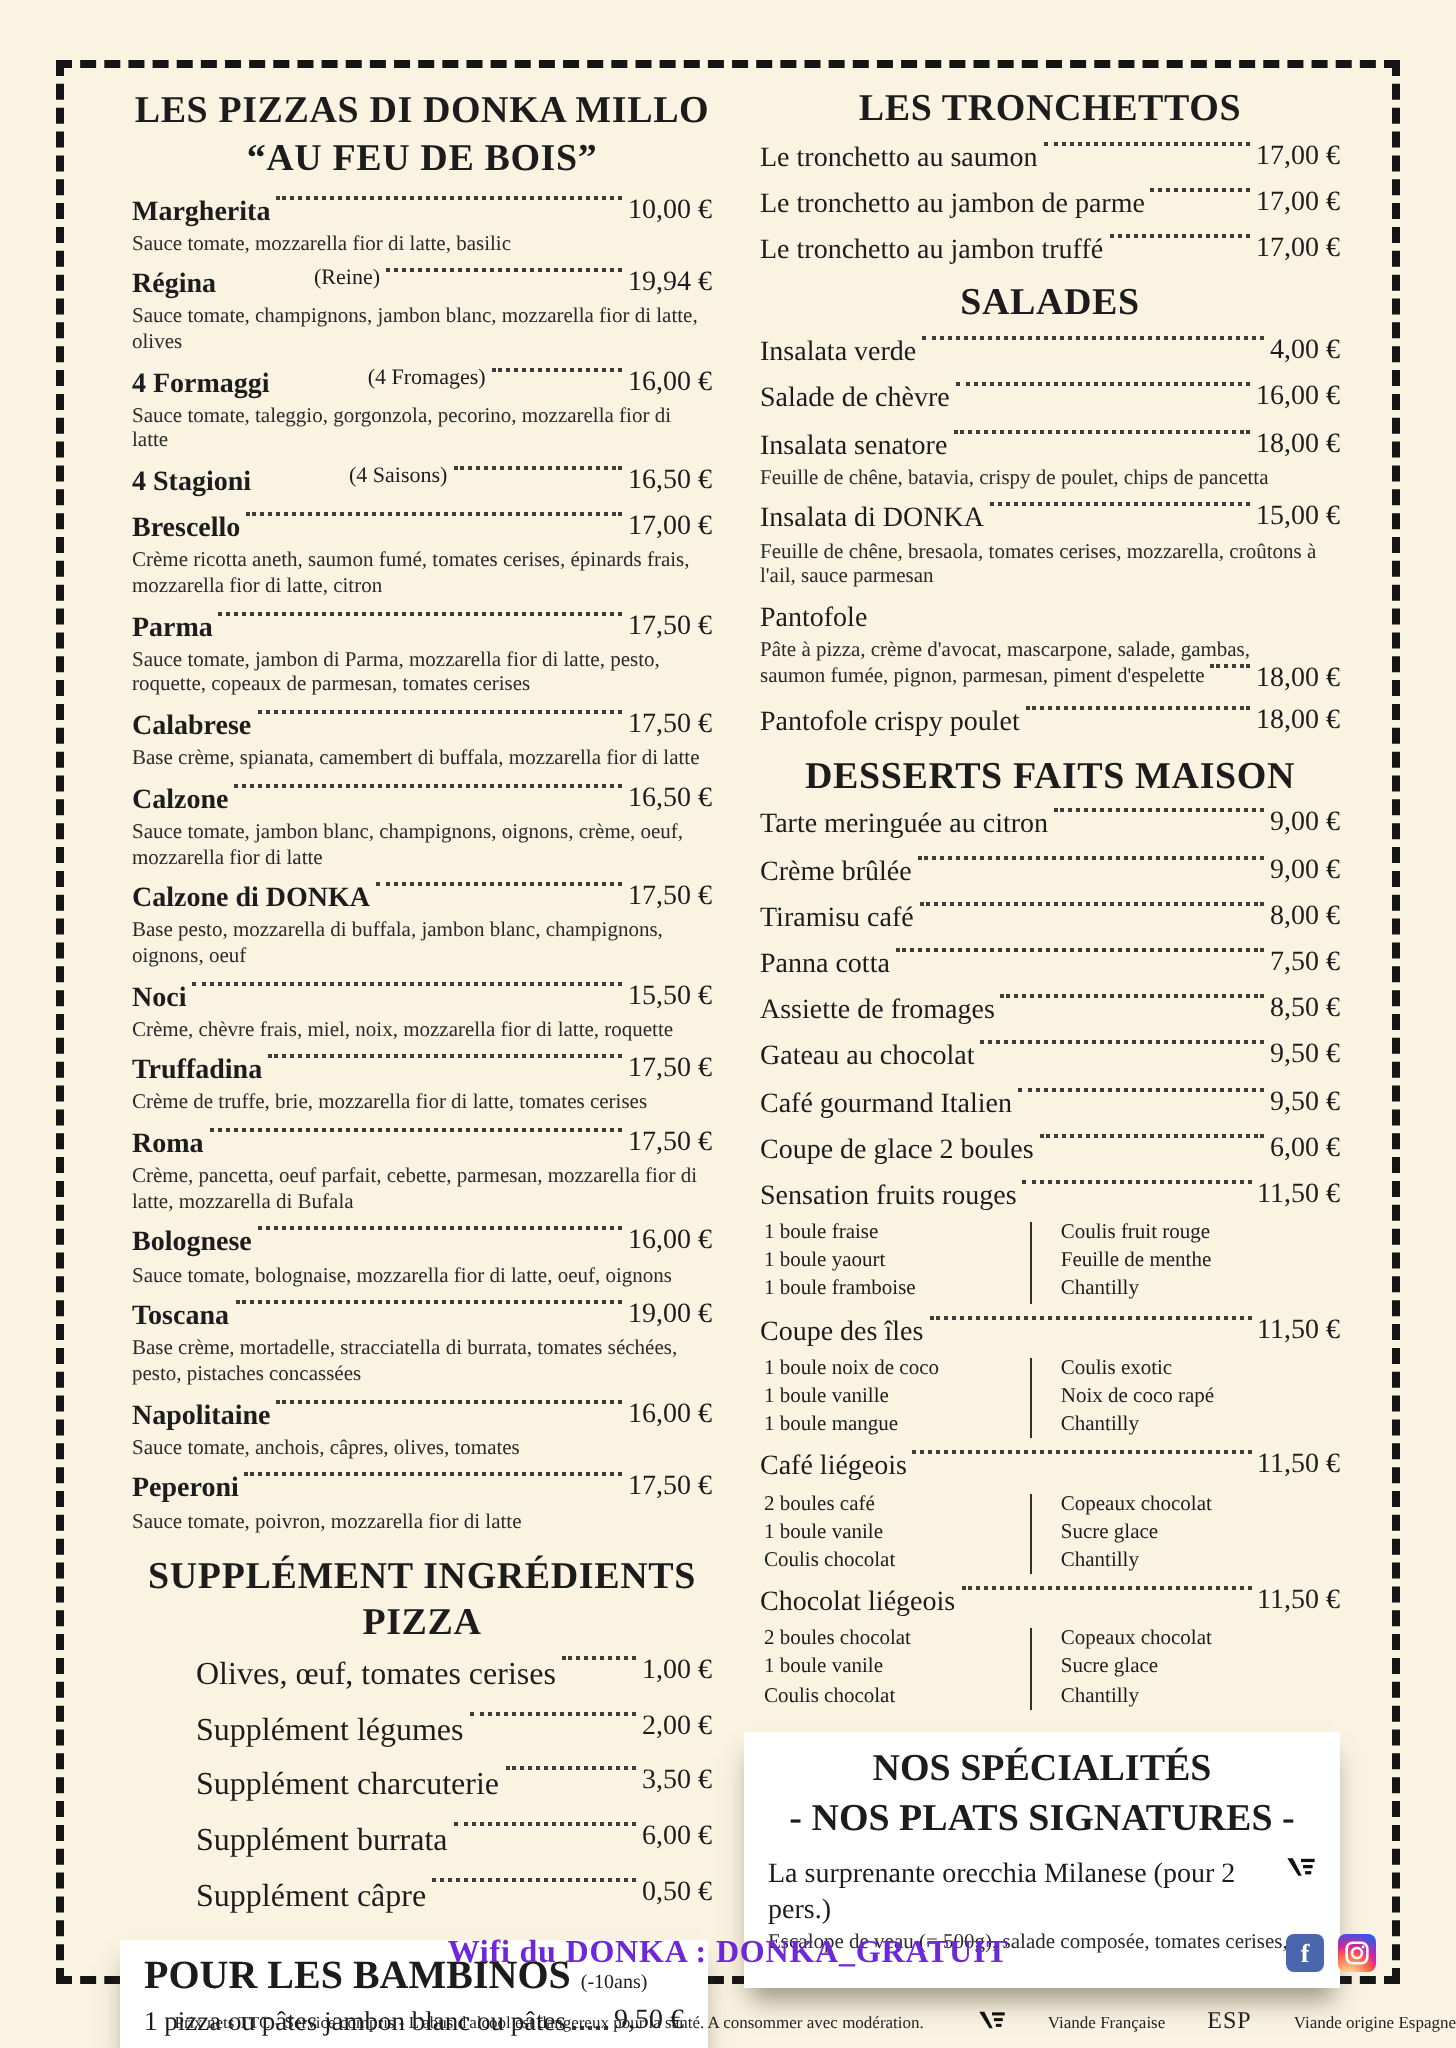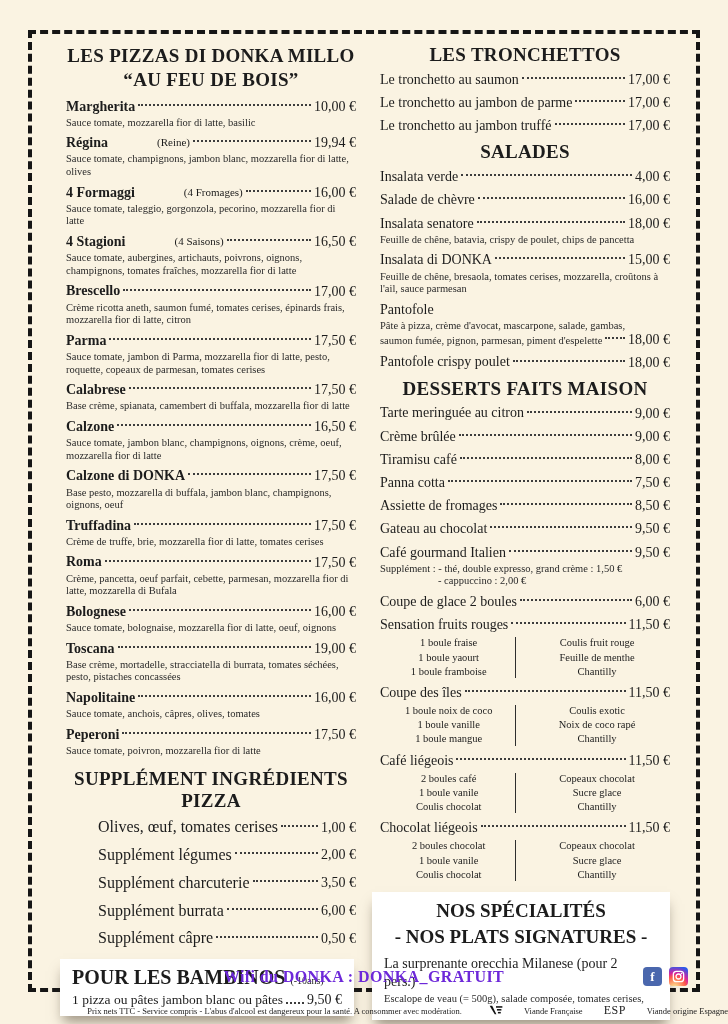--- a/index.html
+++ b/index.html
@@ -10,34 +10,34 @@
          border:4px dashed #151515;box-sizing:border-box;padding:10px 26px 24px 34px;}
   .cols{display:flex;gap:24px;height:100%;}
   .col{flex:1;min-width:0;}
 
   h1,h2{margin:0;text-align:center;font-weight:700;}
   .main-title{font-size:19px;line-height:1.25;letter-spacing:.3px;}
   .sec-title{font-size:19px;line-height:1.2;letter-spacing:.3px;margin-top:6px;margin-bottom:4px;}
   .sub-note{font-size:11px;font-weight:400;}
 
   .item{margin-bottom:5px;}
-  .row{display:flex;align-items:center;}
+  .row{display:flex;align-items:flex-start;}
   .nm{font-size:14px;line-height:1.3;white-space:nowrap;}
   .pizza .nm,.supp .nm{font-size:14px;}
   .pizza .nm{font-weight:700;}
   .note{font-size:11px;margin-left:4px;white-space:nowrap;transform:translateY(-1px);padding-left:45px;}
   .dots{flex:1;border-bottom:2px dotted #3c3c3c;margin:0 3px 4px 3px;min-width:12px;}
   .price{font-size:14px;white-space:nowrap;}
   .desc{font-size:10.5px;line-height:1.2;color:#2a2a2a;margin-top:1px;}
   .desc .ind{padding-left:58px;}
   .descrow .nmdesc{white-space:normal;font-size:10.5px;}
   .descrow .price{font-size:14px;}
 
   .cols2{display:flex;align-items:stretch;margin-top:2px;margin-bottom:4px;}
-  .cols2 .c{width:46%;font-size:10.5px;line-height:1.35;text-align:center;}
+  .cols2 .c{width:46%;font-size:10.5px;line-height:1.35;}
   .cols2 .vl{width:1px;background:#2e2e2e;margin:1px 14px 1px 0;}
   .cols2 .c:first-child{padding-left:2px;}
 
   .whitebox{background:#fff;box-shadow:0 9px 12px -3px rgba(70,55,40,.5);
             padding:6px 12px 8px 12px;margin-top:10px;}
   .box-title{font-size:20px;font-weight:700;line-height:1.2;}
   .box-title .sub-note{font-size:10px;}
   .spec-title{font-size:19px;font-weight:700;text-align:center;line-height:1.35;margin-bottom:6px;}
   .special .nm{font-size:14px;white-space:normal;}
   .special{margin-bottom:7px;}
@@ -99,21 +99,20 @@
               </div>
               <div class="desc">Sauce tomate, taleggio, gorgonzola, pecorino, mozzarella fior di latte</div>
             </div>
             <div class="item pizza">
               <div class="row">
                 <span class="nm">4 Stagioni</span>
                 <span class="note">(4 Saisons)</span>
                 <span class="dots"></span>
                 <span class="price">16,50 €</span>
               </div>
-              <div class="desc">Sauce tomate, aubergines, artichauts, poivrons, oignons, champignons, tomates fraîches, mozzarella fior di latte</div>
             </div>
             <div class="item pizza">
               <div class="row">
                 <span class="nm">Brescello</span>
                 <span class="dots"></span>
                 <span class="price">17,00 €</span>
               </div>
               <div class="desc">Crème ricotta aneth, saumon fumé, tomates cerises, épinards frais, mozzarella fior di latte, citron</div>
             </div>
             <div class="item pizza">
@@ -140,20 +139,28 @@
               </div>
               <div class="desc">Sauce tomate, jambon blanc, champignons, oignons, crème, oeuf, mozzarella fior di latte</div>
             </div>
             <div class="item pizza">
               <div class="row">
                 <span class="nm">Calzone di DONKA</span>
                 <span class="dots"></span>
                 <span class="price">17,50 €</span>
               </div>
               <div class="desc">Base pesto, mozzarella di buffala, jambon blanc, champignons, oignons, oeuf</div>
+            </div>
+            <div class="item pizza">
+              <div class="row">
+                <span class="nm">Noci</span>
+                <span class="dots"></span>
+                <span class="price">15,50 €</span>
+              </div>
+              <div class="desc">Crème, chèvre frais, miel, noix, mozzarella fior di latte, roquette</div>
             </div>
             <div class="item pizza">
               <div class="row">
                 <span class="nm">Truffadina</span>
                 <span class="dots"></span>
                 <span class="price">17,50 €</span>
               </div>
               <div class="desc">Crème de truffe, brie, mozzarella fior di latte, tomates cerises</div>
             </div>
             <div class="item pizza">
@@ -371,24 +378,20 @@
                 <span class="nm">Gateau au chocolat</span>
                 <span class="dots"></span>
                 <span class="price">9,50 €</span>
               </div>
             </div>
             <div class="item plain">
               <div class="row">
                 <span class="nm">Café gourmand Italien</span>
                 <span class="dots"></span>
                 <span class="price">9,50 €</span>
-              </div>
-              <div class="desc">
-                <div>Supplément : - thé, double expresso, grand crème : 1,50 €</div>
-                <div class="ind">- cappuccino : 2,00 €</div>
               </div>
             </div>
             <div class="item plain">
               <div class="row">
                 <span class="nm">Coupe de glace 2 boules</span>
                 <span class="dots"></span>
                 <span class="price">6,00 €</span>
               </div>
             </div>
             <div class="item plain">

